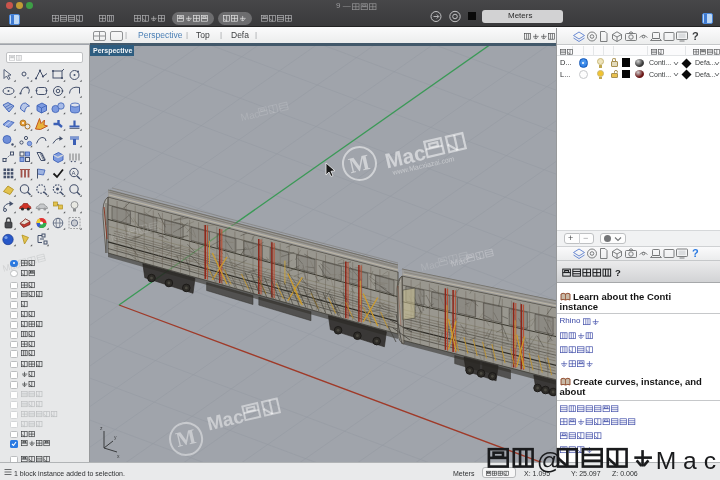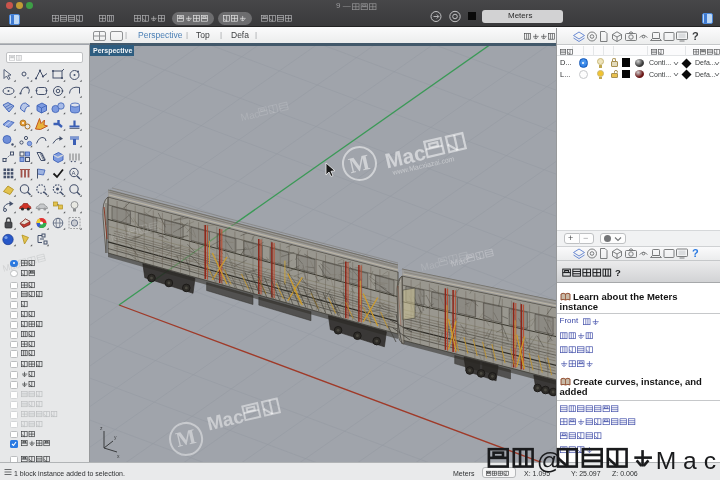--- a/index.html
+++ b/index.html
@@ -1364,24 +1364,24 @@
           <line x1="34.77" y1="2.09" x2="34.77" y2="9.12"></line>
           <rect x="41.04" y="2.09" width="7.60" height="7.03" fill="none"></rect>
           <line x1="43.57" y1="2.09" x2="43.57" y2="9.12"></line>
           <line x1="46.11" y1="2.09" x2="46.11" y2="9.12"></line>
         </svg></div>
       <div style="position:absolute;left:58px;top:240px;font-size:9.5px;color:#1a1c1e;font-weight:bold;white-space:nowrap;line-height:1.1;">?</div>
       <svg class="abs" style="left:3px;top:263.5px" width="11" height="10" fill="none">
         <path d="M1 2 Q3 0.5 5.5 2 Q8 0.5 10 2 V8 Q8 6.8 5.5 8 Q3 6.8 1 8 Z" fill="#c8b9a6" stroke="#8a4020" stroke-width="0.9"></path>
         <line x1="5.5" y1="2" x2="5.5" y2="8" stroke="#8a4020" stroke-width="0.7"></line>
       </svg>
-      <div style="position:absolute;left:16px;top:263.5px;font-size:9.5px;color:#141414;font-weight:bold;white-space:nowrap;line-height:1.1;">Learn about the Meters</div>
+      <div style="position:absolute;left:16px;top:263.5px;font-size:9.5px;color:#141414;font-weight:bold;white-space:nowrap;line-height:1.1;">Learn about the Conti</div>
       <div style="position:absolute;left:2.5px;top:273.5px;font-size:9.5px;color:#141414;font-weight:bold;white-space:nowrap;line-height:1.1;">instance</div>
       <div class="abs" style="left:0;top:284.5px;width:164px;height:1px;background:#c6c8ca"></div>
-      <div style="position:absolute;left:2.5px;top:289px;font-size:8px;color:#3b49a6;white-space:nowrap;line-height:1.1;">Front </div>
+      <div style="position:absolute;left:2.5px;top:289px;font-size:8px;color:#3b49a6;white-space:nowrap;line-height:1.1;">Rhino </div>
       <div style="position:absolute;left:26px;top:288.5px;line-height:0;"><svg width="17" height="10" style="overflow:visible" stroke="#3b49a6" stroke-width="0.66" fill="none">
           <rect x="0.64" y="1.76" width="6.40" height="5.92" fill="none"></rect>
           <line x1="2.77" y1="1.76" x2="2.77" y2="7.68"></line>
           <line x1="4.91" y1="1.76" x2="4.91" y2="7.68"></line>
           <line x1="9.68" y1="4.64" x2="15.68" y2="4.64"></line>
           <line x1="12.48" y1="2.08" x2="12.48" y2="7.68"></line>
           <line x1="10.48" y1="5.60" x2="12.08" y2="7.44"></line>
           <line x1="14.48" y1="5.60" x2="12.88" y2="7.44"></line>
         </svg></div>
       <div style="position:absolute;left:2.5px;top:303px;line-height:0;"><svg width="34" height="10" style="overflow:visible" stroke="#3b49a6" stroke-width="0.66" fill="none">
@@ -1427,21 +1427,21 @@
           <line x1="26.64" y1="4.64" x2="32.64" y2="4.64"></line>
           <line x1="29.44" y1="2.08" x2="29.44" y2="7.68"></line>
           <line x1="27.44" y1="5.60" x2="29.04" y2="7.44"></line>
           <line x1="31.44" y1="5.60" x2="29.84" y2="7.44"></line>
         </svg></div>
       <svg class="abs" style="left:3px;top:348.5px" width="11" height="10" fill="none">
         <path d="M1 2 Q3 0.5 5.5 2 Q8 0.5 10 2 V8 Q8 6.8 5.5 8 Q3 6.8 1 8 Z" fill="#c8b9a6" stroke="#8a4020" stroke-width="0.9"></path>
         <line x1="5.5" y1="2" x2="5.5" y2="8" stroke="#8a4020" stroke-width="0.7"></line>
       </svg>
       <div style="position:absolute;left:16px;top:348.5px;font-size:9.5px;color:#141414;font-weight:bold;white-space:nowrap;line-height:1.1;">Create curves, instance, and</div>
-      <div style="position:absolute;left:2.5px;top:358.5px;font-size:9.5px;color:#141414;font-weight:bold;white-space:nowrap;line-height:1.1;">added</div>
+      <div style="position:absolute;left:2.5px;top:358.5px;font-size:9.5px;color:#141414;font-weight:bold;white-space:nowrap;line-height:1.1;">about</div>
       <div class="abs" style="left:0;top:372px;width:164px;height:1px;background:#c6c8ca"></div>
       <div style="position:absolute;left:2.5px;top:375.5px;line-height:0;"><svg width="59" height="10" style="overflow:visible" stroke="#3b49a6" stroke-width="0.66" fill="none">
           <rect x="0.64" y="1.76" width="6.40" height="5.92" fill="none"></rect>
           <line x1="0.64" y1="3.73" x2="7.04" y2="3.73"></line>
           <line x1="0.64" y1="5.71" x2="7.04" y2="5.71"></line>
           <rect x="9.12" y="1.76" width="6.40" height="5.92" fill="none"></rect>
           <line x1="11.25" y1="1.76" x2="11.25" y2="7.68"></line>
           <line x1="13.39" y1="1.76" x2="13.39" y2="7.68"></line>
           <rect x="17.60" y="1.76" width="6.40" height="5.92" fill="none"></rect>
           <line x1="17.60" y1="3.73" x2="24.00" y2="3.73"></line>

